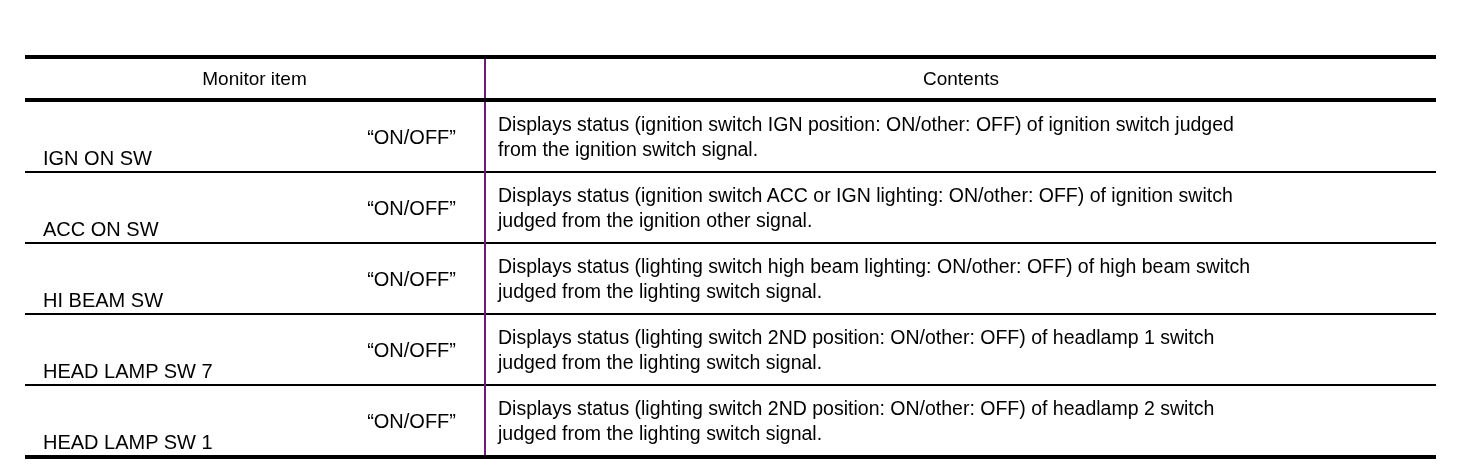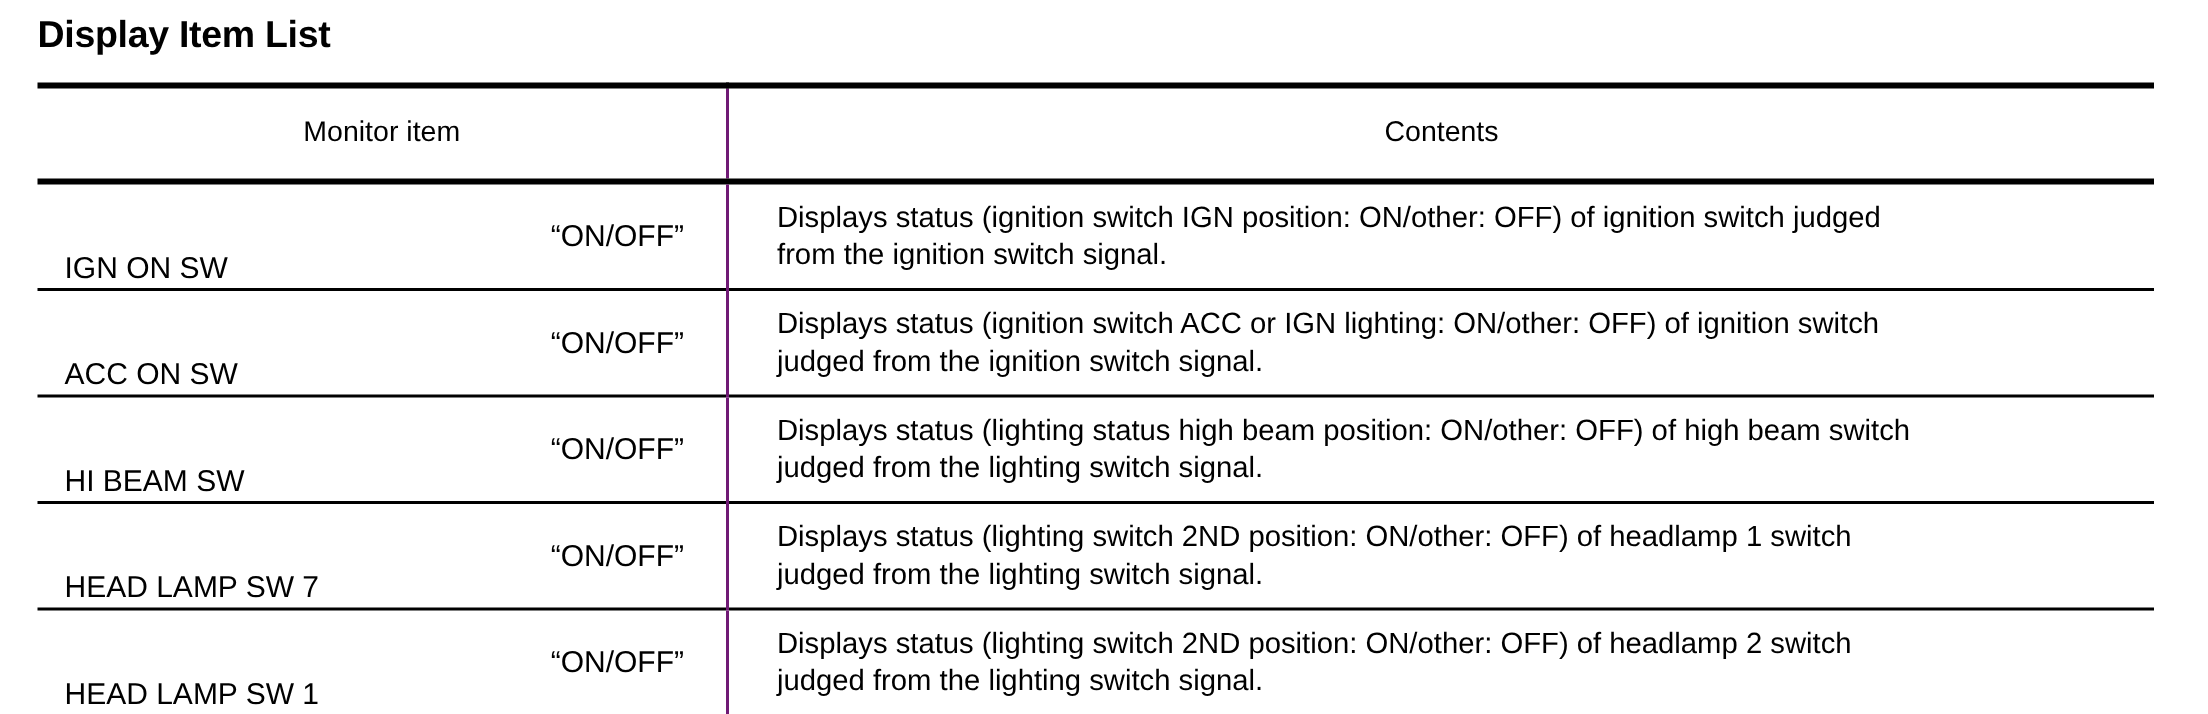--- a/index.html
+++ b/index.html
@@ -63,21 +63,21 @@
   
   .item-table tbody tr:last-child td {
     border-bottom: 4px solid #000;
   }
   
   .item-table .col-sep {
     border-left: 2px solid #701a75;
   }
 
   .th-inner {
-    height: 60px;
+    height: 39px;
     display: flex;
     align-items: center;
     justify-content: center;
     font-size: 19px;
     line-height: 22px;
   }
 
   .monitor-cell {
     height: 69px;
     box-sizing: border-box;
@@ -102,32 +102,30 @@
 
   .contents-cell {
     height: 69px;
     box-sizing: border-box;
     display: flex;
     flex-direction: column;
     justify-content: center;
     padding: 0 10px 0 12px;
     font-size: 19.5px;
     line-height: 25px;
-    margin-left: 20px;
   }
   .contents-line {
     white-space: nowrap;
   }
 </style>
 </head>
 <body>
 
 <div class="page">
 
-  <div class="page-title">Display Item List</div>
 
   <table class="item-table">
     <colgroup>
       <col class="col-monitor">
       <col class="col-contents">
     </colgroup>
     <thead>
       <tr>
         <th>
           <div class="th-inner">Monitor item</div>
@@ -159,36 +157,36 @@
         <td>
           <div class="monitor-cell">
             <span class="monitor-name">ACC ON SW</span>
             <span class="monitor-spacer"></span>
             <span class="monitor-value">“ON/OFF”</span>
           </div>
         </td>
         <td class="col-sep">
           <div class="contents-cell">
             <span class="contents-line">Displays status (ignition switch ACC or IGN lighting: ON/other: OFF) of ignition switch</span>
-            <span class="contents-line">judged from the ignition switch signal.</span>
+            <span class="contents-line">judged from the ignition other signal.</span>
           </div>
         </td>
       </tr>
 
       <tr>
         <td>
           <div class="monitor-cell">
             <span class="monitor-name">HI BEAM SW</span>
             <span class="monitor-spacer"></span>
             <span class="monitor-value">“ON/OFF”</span>
           </div>
         </td>
         <td class="col-sep">
           <div class="contents-cell">
-            <span class="contents-line">Displays status (lighting status high beam position: ON/other: OFF) of high beam switch</span>
+            <span class="contents-line">Displays status (lighting switch high beam lighting: ON/other: OFF) of high beam switch</span>
             <span class="contents-line">judged from the lighting switch signal.</span>
           </div>
         </td>
       </tr>
 
       <tr>
         <td>
           <div class="monitor-cell">
             <span class="monitor-name">HEAD LAMP SW 7</span>
             <span class="monitor-spacer"></span>

